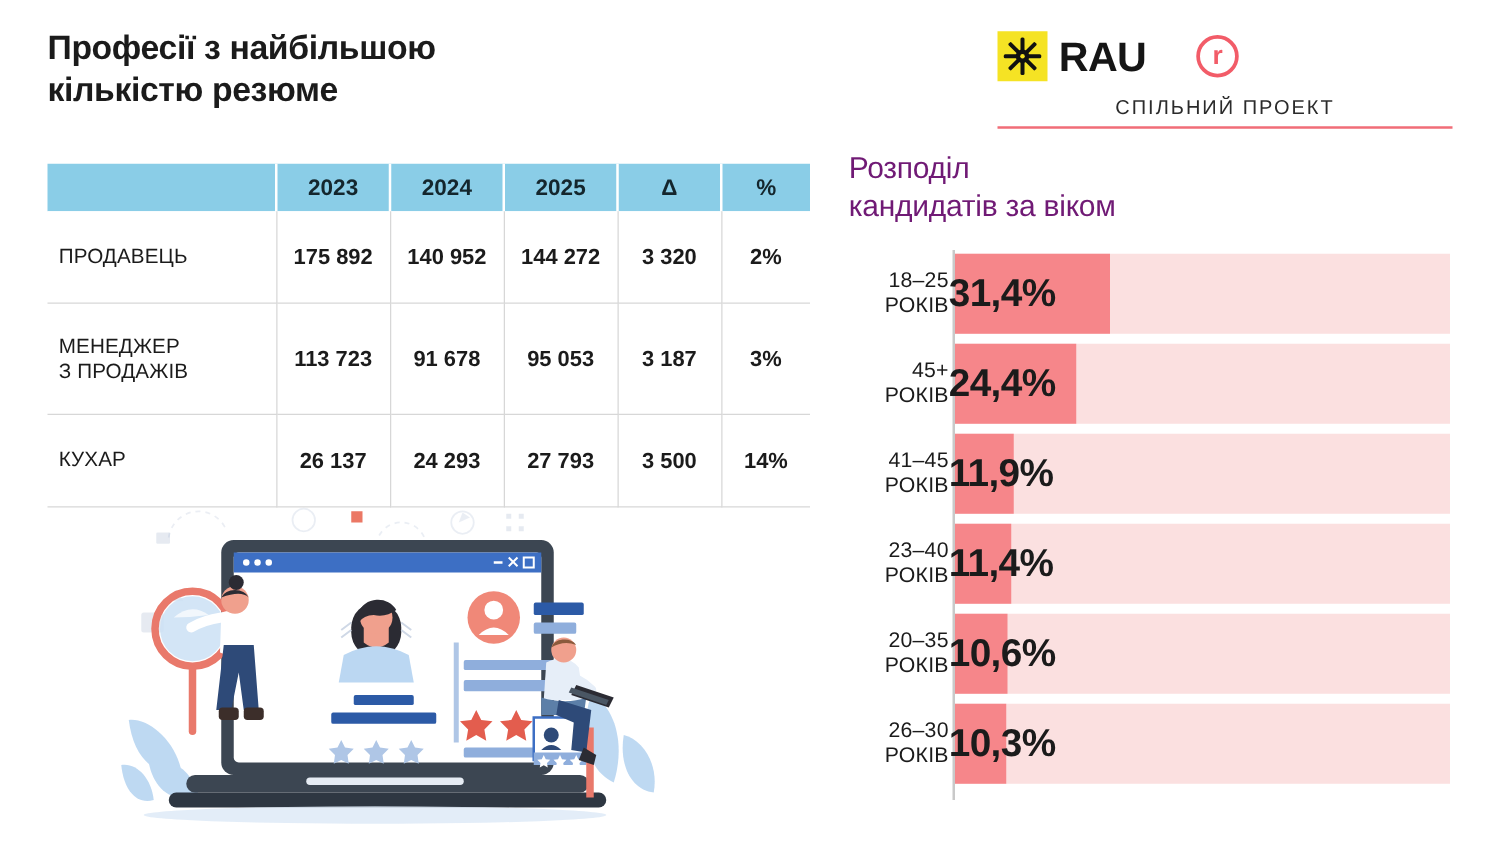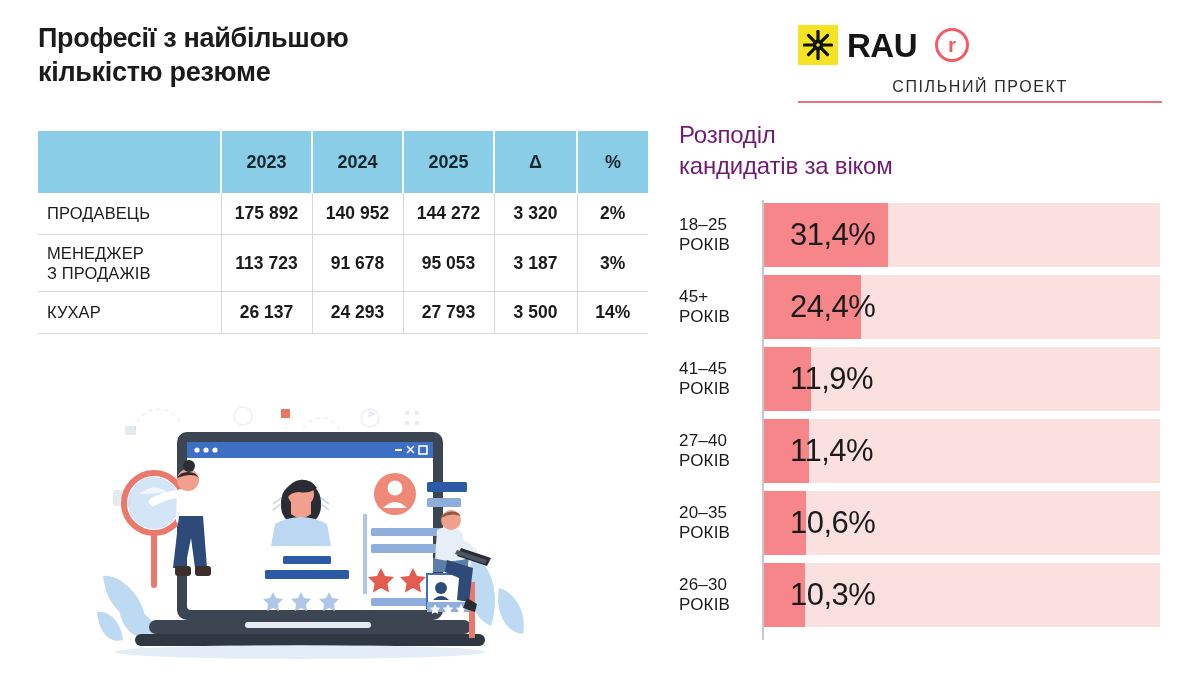--- a/index.html
+++ b/index.html
@@ -28,42 +28,42 @@
   table.prof col.c1{width:91px;}
   table.prof col.c2{width:91px;}
   table.prof col.c3{width:91px;}
   table.prof col.c4{width:83px;}
   table.prof col.c5{width:71px;}
   table.prof thead th{
     background:#8ACDE7;height:38px;
     font-size:18px;font-weight:bold;color:#14262d;
     border-right:2px solid #ffffff;
     text-align:center;vertical-align:middle;
-    padding:12px;
+    padding:0;
   }
   table.prof thead th:last-child{border-right:none;}
   table.prof thead th.blank{background:#8ACDE7;}
   table.prof tbody td{
     border-bottom:1px solid #d7d7d7;
     border-right:1px solid #d7d7d7;
-    height:41px;padding:0 8px;
+    height:41px;padding:16px 8px;
     font-size:17.5px;font-weight:bold;color:#1b1b1b;
     text-align:center;vertical-align:middle;
     background:#fff;
   }
   table.prof tbody td:last-child{border-right:none;}
   table.prof tbody td.rowlabel{
     text-align:left;font-weight:normal;font-size:16.5px;
     letter-spacing:.1px;padding-left:9px;white-space:pre-line;line-height:1.22;
   }
   table.prof tbody tr.tall td{height:56px;}
 
   
   .logos{position:absolute;left:798px;top:24px;width:364px;height:80px;}
-  .logo-row{display:flex;align-items:center;gap:18px;height:42px;}
+  .logo-row{display:flex;align-items:center;gap:40px;height:42px;}
   .rau{display:flex;align-items:center;gap:9px;}
   .rau-mark{width:40px;height:40px;background:#F5E324;position:relative;flex:none;}
   .rau-mark svg{position:absolute;left:4px;top:4px;}
   .rau-text{font-size:33px;font-weight:bold;letter-spacing:-0.5px;color:#151515;line-height:1;}
   .rb{display:flex;align-items:center;gap:10px;}
   .rb-mark{
     width:34px;height:34px;border-radius:50%;
     border:3px solid #F25C68;box-sizing:border-box;
     display:flex;align-items:center;justify-content:center;flex:none;
   }
@@ -84,32 +84,32 @@
     white-space:pre-line;letter-spacing:-0.2px;
   }
   .axis-line{
     position:absolute;left:762px;top:200px;width:2px;height:440px;background:#c9c9c9;
   }
   .bars{position:absolute;left:679px;top:203px;width:490px;}
   .bar-row{position:relative;height:64px;margin-bottom:8px;}
   .bar-label{
     position:absolute;left:0;top:50%;transform:translateY(-50%);
     width:80px;font-size:17px;line-height:1.18;color:#1b1b1b;
-    white-space:pre-line;letter-spacing:.2px;
+    white-space:pre-line;letter-spacing:.2px;text-align:right;
   }
   .bar-track{
     position:absolute;left:85px;top:0;height:64px;width:396px;
     background:#FBE0E0;
   }
   .bar-fill{
     position:absolute;left:0;top:0;height:64px;background:#F6868A;
   }
   .bar-value{
-    position:absolute;left:111px;top:50%;transform:translateY(-50%);
-    font-size:31px;font-weight:normal;color:#1b1b1b;letter-spacing:-0.5px;
+    position:absolute;left:80px;top:50%;transform:translateY(-50%);
+    font-size:31px;font-weight:bold;color:#1b1b1b;letter-spacing:-0.5px;
   }
 
   
   .illo{position:absolute;left:95px;top:398px;width:470px;height:262px;}
 </style>
 </head>
 <body>
 
 <div class="page">
 
@@ -216,21 +216,21 @@
     </div>
     <div class="bar-row">
       <div class="bar-label">41–45
 РОКІВ</div>
       <div class="bar-track">
         <div class="bar-fill" style="width: 11.9%;"></div>
       </div>
       <div class="bar-value">11,9%</div>
     </div>
     <div class="bar-row">
-      <div class="bar-label">27–40
+      <div class="bar-label">23–40
 РОКІВ</div>
       <div class="bar-track">
         <div class="bar-fill" style="width: 11.4%;"></div>
       </div>
       <div class="bar-value">11,4%</div>
     </div>
     <div class="bar-row">
       <div class="bar-label">20–35
 РОКІВ</div>
       <div class="bar-track">

